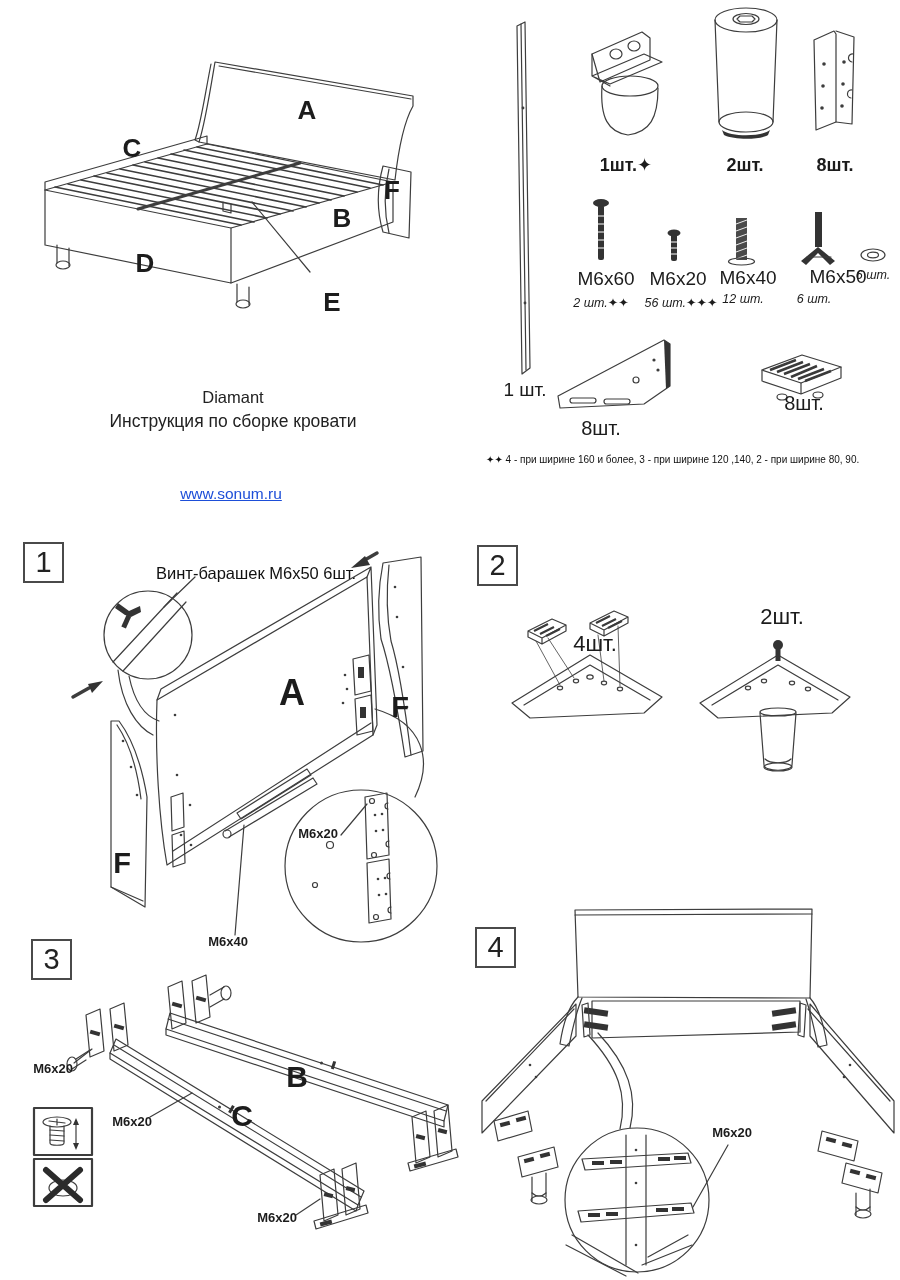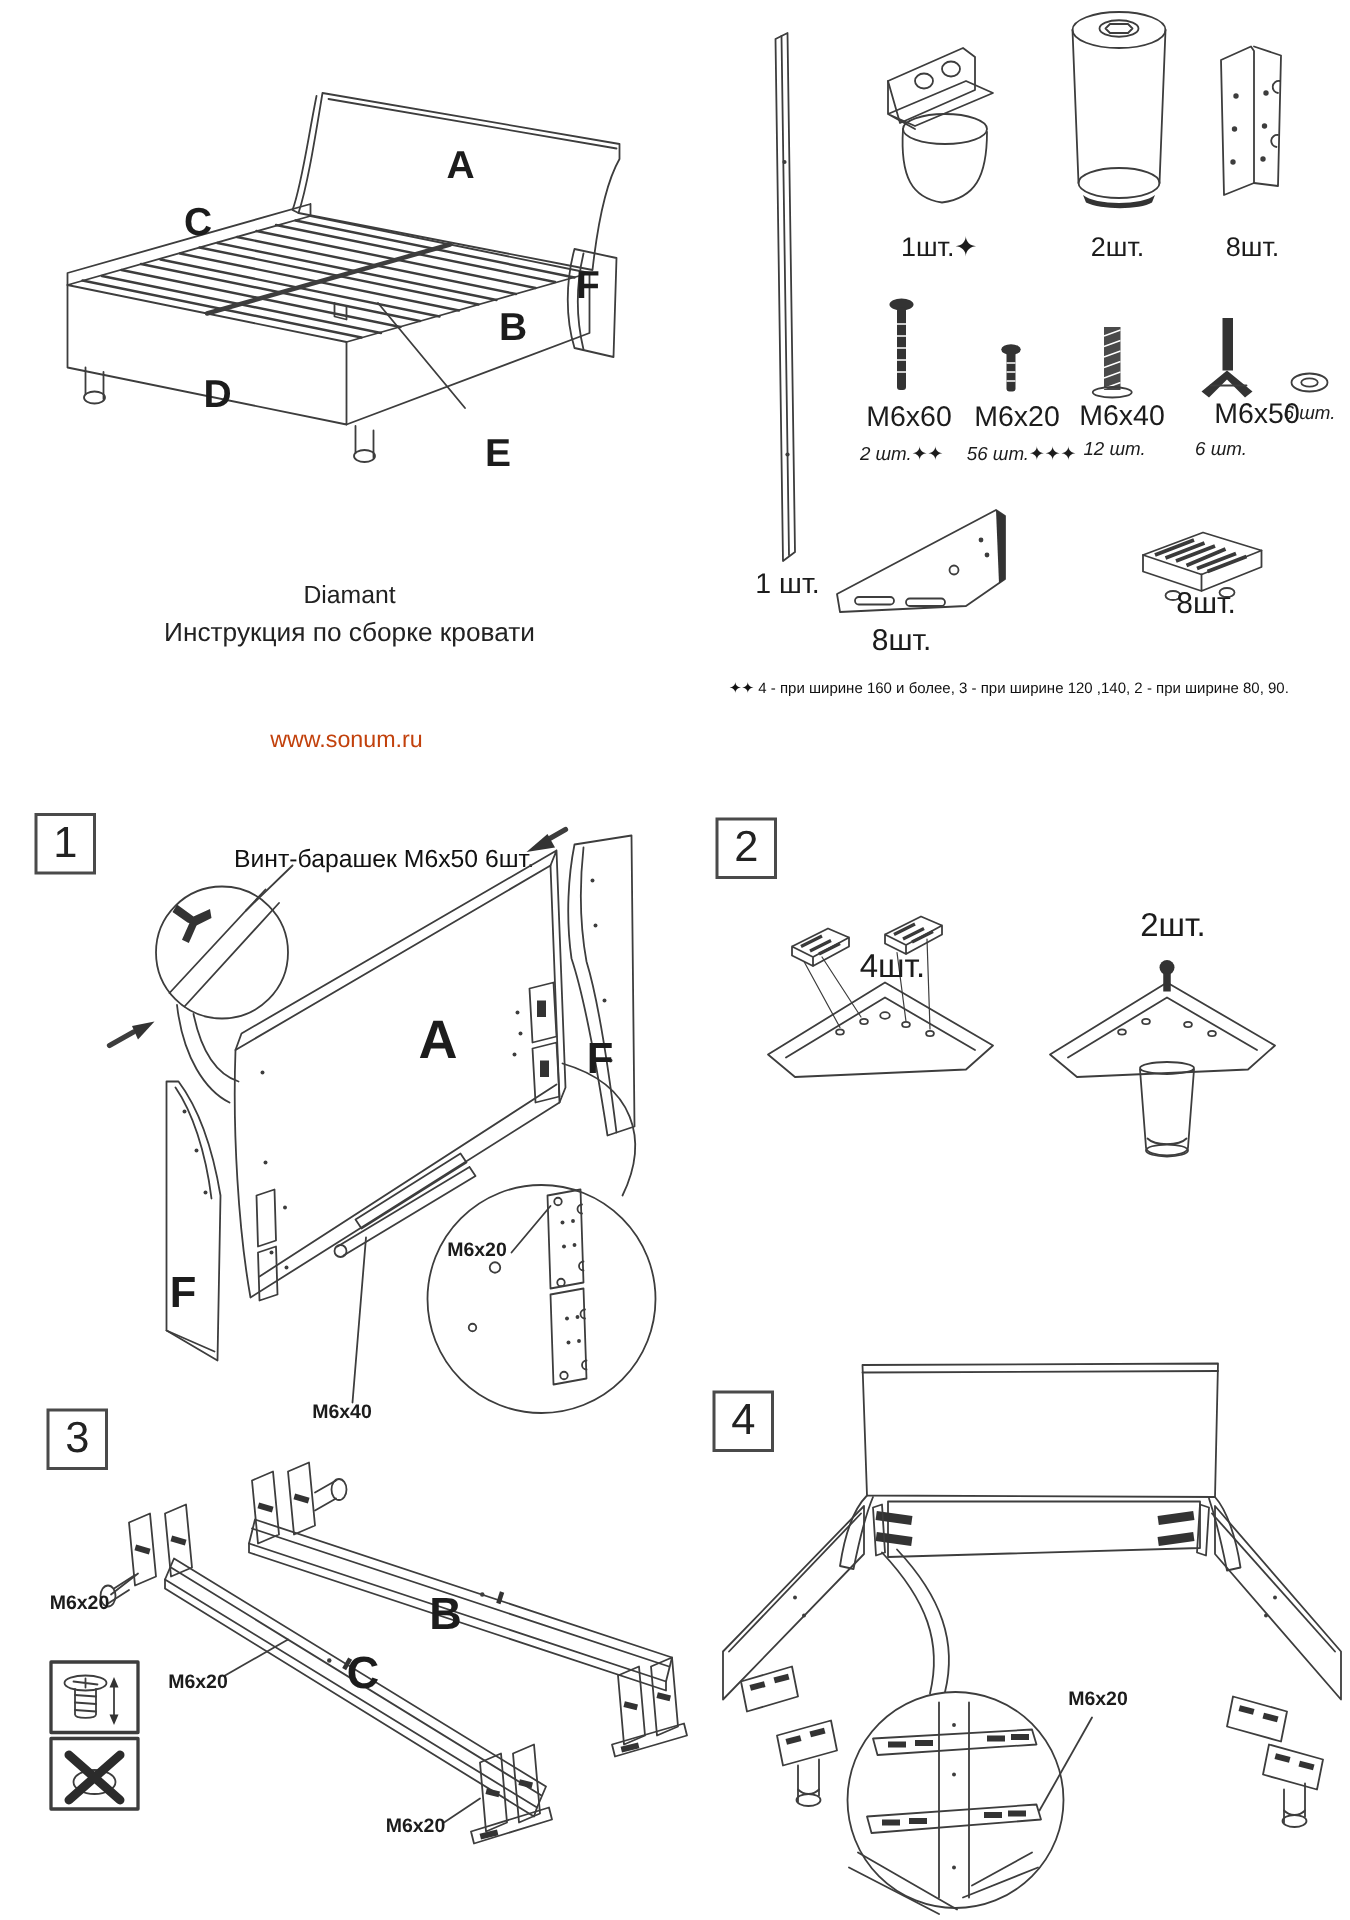--- a/index.html
+++ b/index.html
@@ -6,28 +6,28 @@
   .page{position:relative;width:900px;height:1280px;background:#ffffff;overflow:hidden;
         font-family:"Liberation Sans","DejaVu Sans",sans-serif;color:#1c1c1c;}
   .abs{position:absolute;}
   .lbl{position:absolute;white-space:nowrap;color:#1c1c1c;}
   .cc{transform:translate(-50%,-50%);}
   .cx{transform:translateX(-50%);}
   .letter{font-weight:700;font-size:26px;}
   .letter-big{font-weight:700;font-size:36px;}
   .letter-f{font-weight:700;font-size:29px;}
   .callout{font-size:13px;font-weight:600;}
-  .qty-row1{font-size:18px;}
+  .qty-row1{font-size:18px;font-weight:bold;}
   .qty-big{font-size:20px;}
   .size-lbl{font-size:19px;}
   .qty-small{font-size:12.5px;font-style:italic;}
   .stepbox{position:absolute;width:37px;height:37px;border:2px solid #4a4a4a;background:#fff;
            display:flex;align-items:center;justify-content:center;font-size:29px;color:#222;}
   .title-block{position:absolute;text-align:center;font-size:17.5px;line-height:24px;color:#222;}
-  .website{position:absolute;font-size:15.5px;color:#c2410c;}
+  .website{position:absolute;font-size:15.5px;color:#1d4ed8;text-decoration:underline;}
   .footnotes{position:absolute;font-size:10px;line-height:14.8px;color:#111;}
   .note-lbl{position:absolute;font-size:16.5px;color:#111;}
   .step2-qty{font-size:22px;}
   .ln{fill:none;stroke:#3d3d3d;stroke-width:1.2;stroke-linejoin:round;stroke-linecap:round;}
   .dk{fill:#333;stroke:none;}
   .hole{fill:#3d3d3d;stroke:none;}
 </style>
 </head>
 <body>
 

